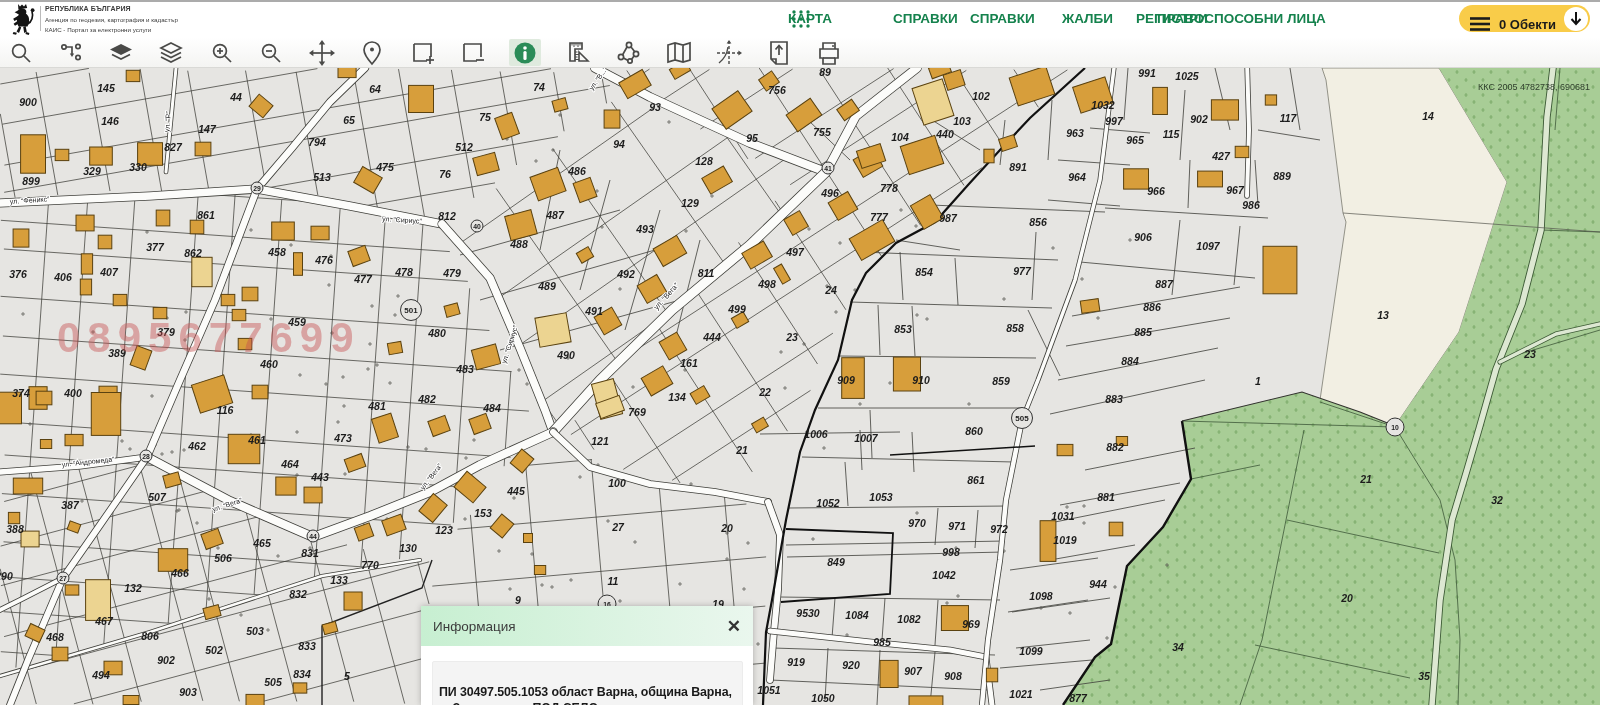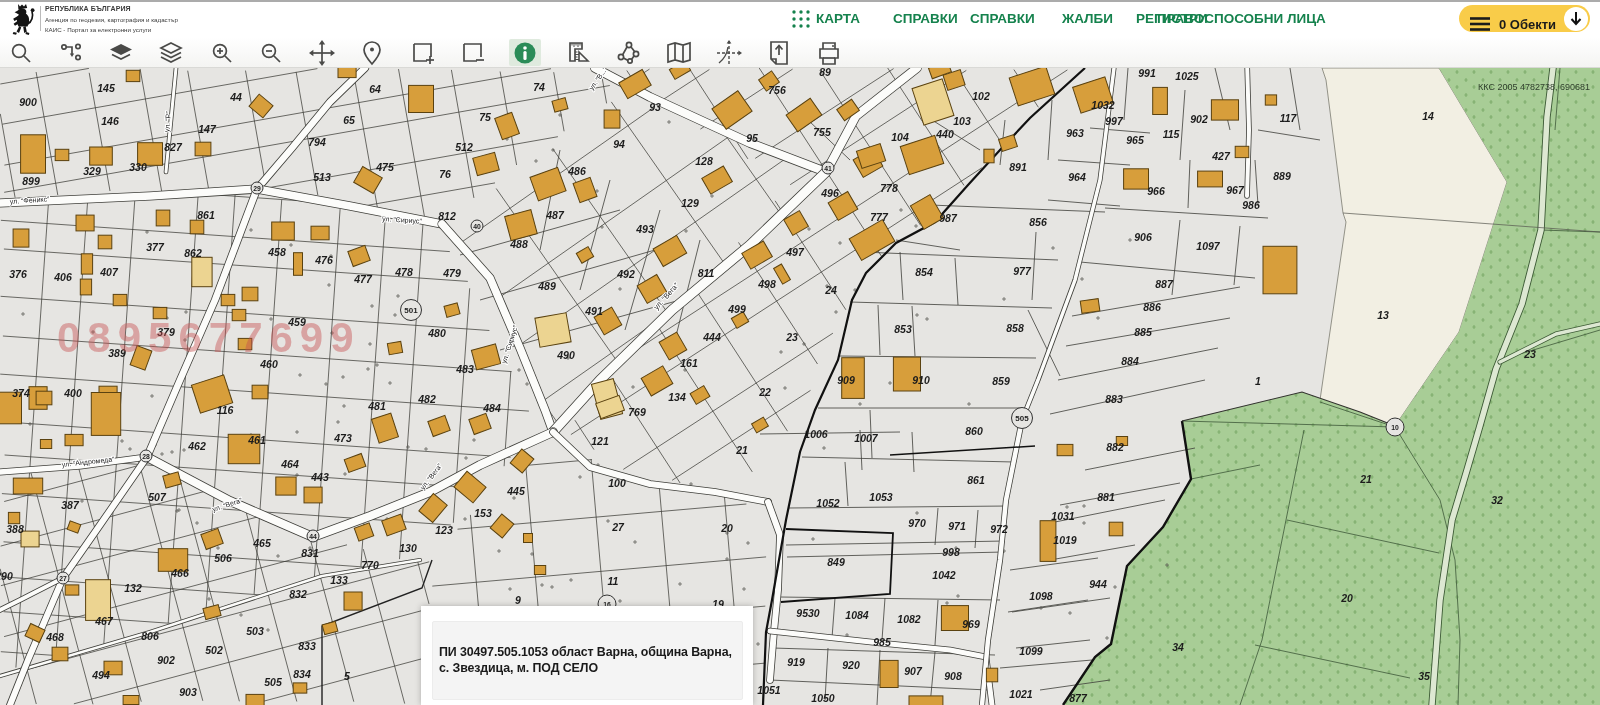--- a/index.html
+++ b/index.html
@@ -51,21 +51,21 @@
       <circle cx="11" cy="4" r="1.7" fill="#15824d"></circle>
       <circle cx="18" cy="4" r="1.7" fill="#15824d"></circle>
       <circle cx="4" cy="11" r="1.7" fill="#15824d"></circle>
       <circle cx="11" cy="11" r="1.7" fill="#15824d"></circle>
       <circle cx="18" cy="11" r="1.7" fill="#15824d"></circle>
       <circle cx="4" cy="18" r="1.7" fill="#15824d"></circle>
       <circle cx="11" cy="18" r="1.7" fill="#15824d"></circle>
       <circle cx="18" cy="18" r="1.7" fill="#15824d"></circle>
     </svg>
   </div>
-<div class="menu" style="left:816px">КАРТА</div>
+<div class="menu" style="left:788px">КАРТА</div>
 <div class="menu" style="left:893px">СПРАВКИ</div>
 <div class="menu" style="left:970px">СПРАВКИ</div>
 <div class="menu" style="left:1062px">ЖАЛБИ</div>
 <div class="menu" style="left:1136px">РЕГИСТРИ</div>
 <div class="menu" style="left:1157px">ПРАВОСПОСОБНИ ЛИЦА</div>
 <div class="menu" style="left:1492px">ТЕСТ</div>
 <div class="pill">
 <svg width="22" height="16" viewBox="0 0 22 16" style="margin-left:10px">
       <g stroke="#1b1b1b" stroke-width="2.6">
         <line x1="1" y1="2.5" x2="21" y2="2.5"></line>
@@ -980,13 +980,17 @@
     <text x="668" y="298" transform="rotate(-48 668 298)" font-family="Liberation Sans, sans-serif" font-size="7.5" fill="#222" text-anchor="middle" paint-order="stroke" stroke="#ffffff" stroke-width="2">ул. “Вега”</text>
     <text x="433" y="478" transform="rotate(-52 433 478)" font-family="Liberation Sans, sans-serif" font-size="7" fill="#222" text-anchor="middle" paint-order="stroke" stroke="#ffffff" stroke-width="2">ул. “Вега”</text>
     <text x="228" y="507" transform="rotate(-18 228 507)" font-family="Liberation Sans, sans-serif" font-size="7" fill="#222" text-anchor="middle" paint-order="stroke" stroke="#ffffff" stroke-width="2">ул. “Вега”</text>
     <text x="62" y="467" transform="rotate(-6 62 467)" font-family="Liberation Sans, sans-serif" font-size="7" fill="#222" text-anchor="start" paint-order="stroke" stroke="#ffffff" stroke-width="2">ул. “Андромеда”</text>
     <text x="600" y="80" transform="rotate(-55 600 80)" font-family="Liberation Sans, sans-serif" font-size="7" fill="#222" text-anchor="middle" paint-order="stroke" stroke="#ffffff" stroke-width="2">ул. “В...”</text>
     <text x="170" y="122" transform="rotate(-85 170 122)" font-family="Liberation Sans, sans-serif" font-size="7" fill="#222" text-anchor="middle" paint-order="stroke" stroke="#ffffff" stroke-width="2">ул. “Р”</text>
     <text x="57" y="352" font-family="Liberation Sans, sans-serif" font-size="42" font-weight="bold" fill="rgba(198,80,80,0.44)" letter-spacing="7">0895677699</text>
     <text x="1478" y="90" font-family="Liberation Sans, sans-serif" font-size="9" fill="#2f3f2c">ККС 2005 4782738, 690681</text>
   </svg>
 <div class="pop">
+<div class="pophdr">
+      <div class="poptitle">Информация</div>
+      <div class="popx">✕</div>
+    </div>
 <div class="popbox">ПИ 30497.505.1053 област Варна, община Варна,<br>с. Звездица, м. ПОД СЕЛО</div>
 </div>
 </body></html>

